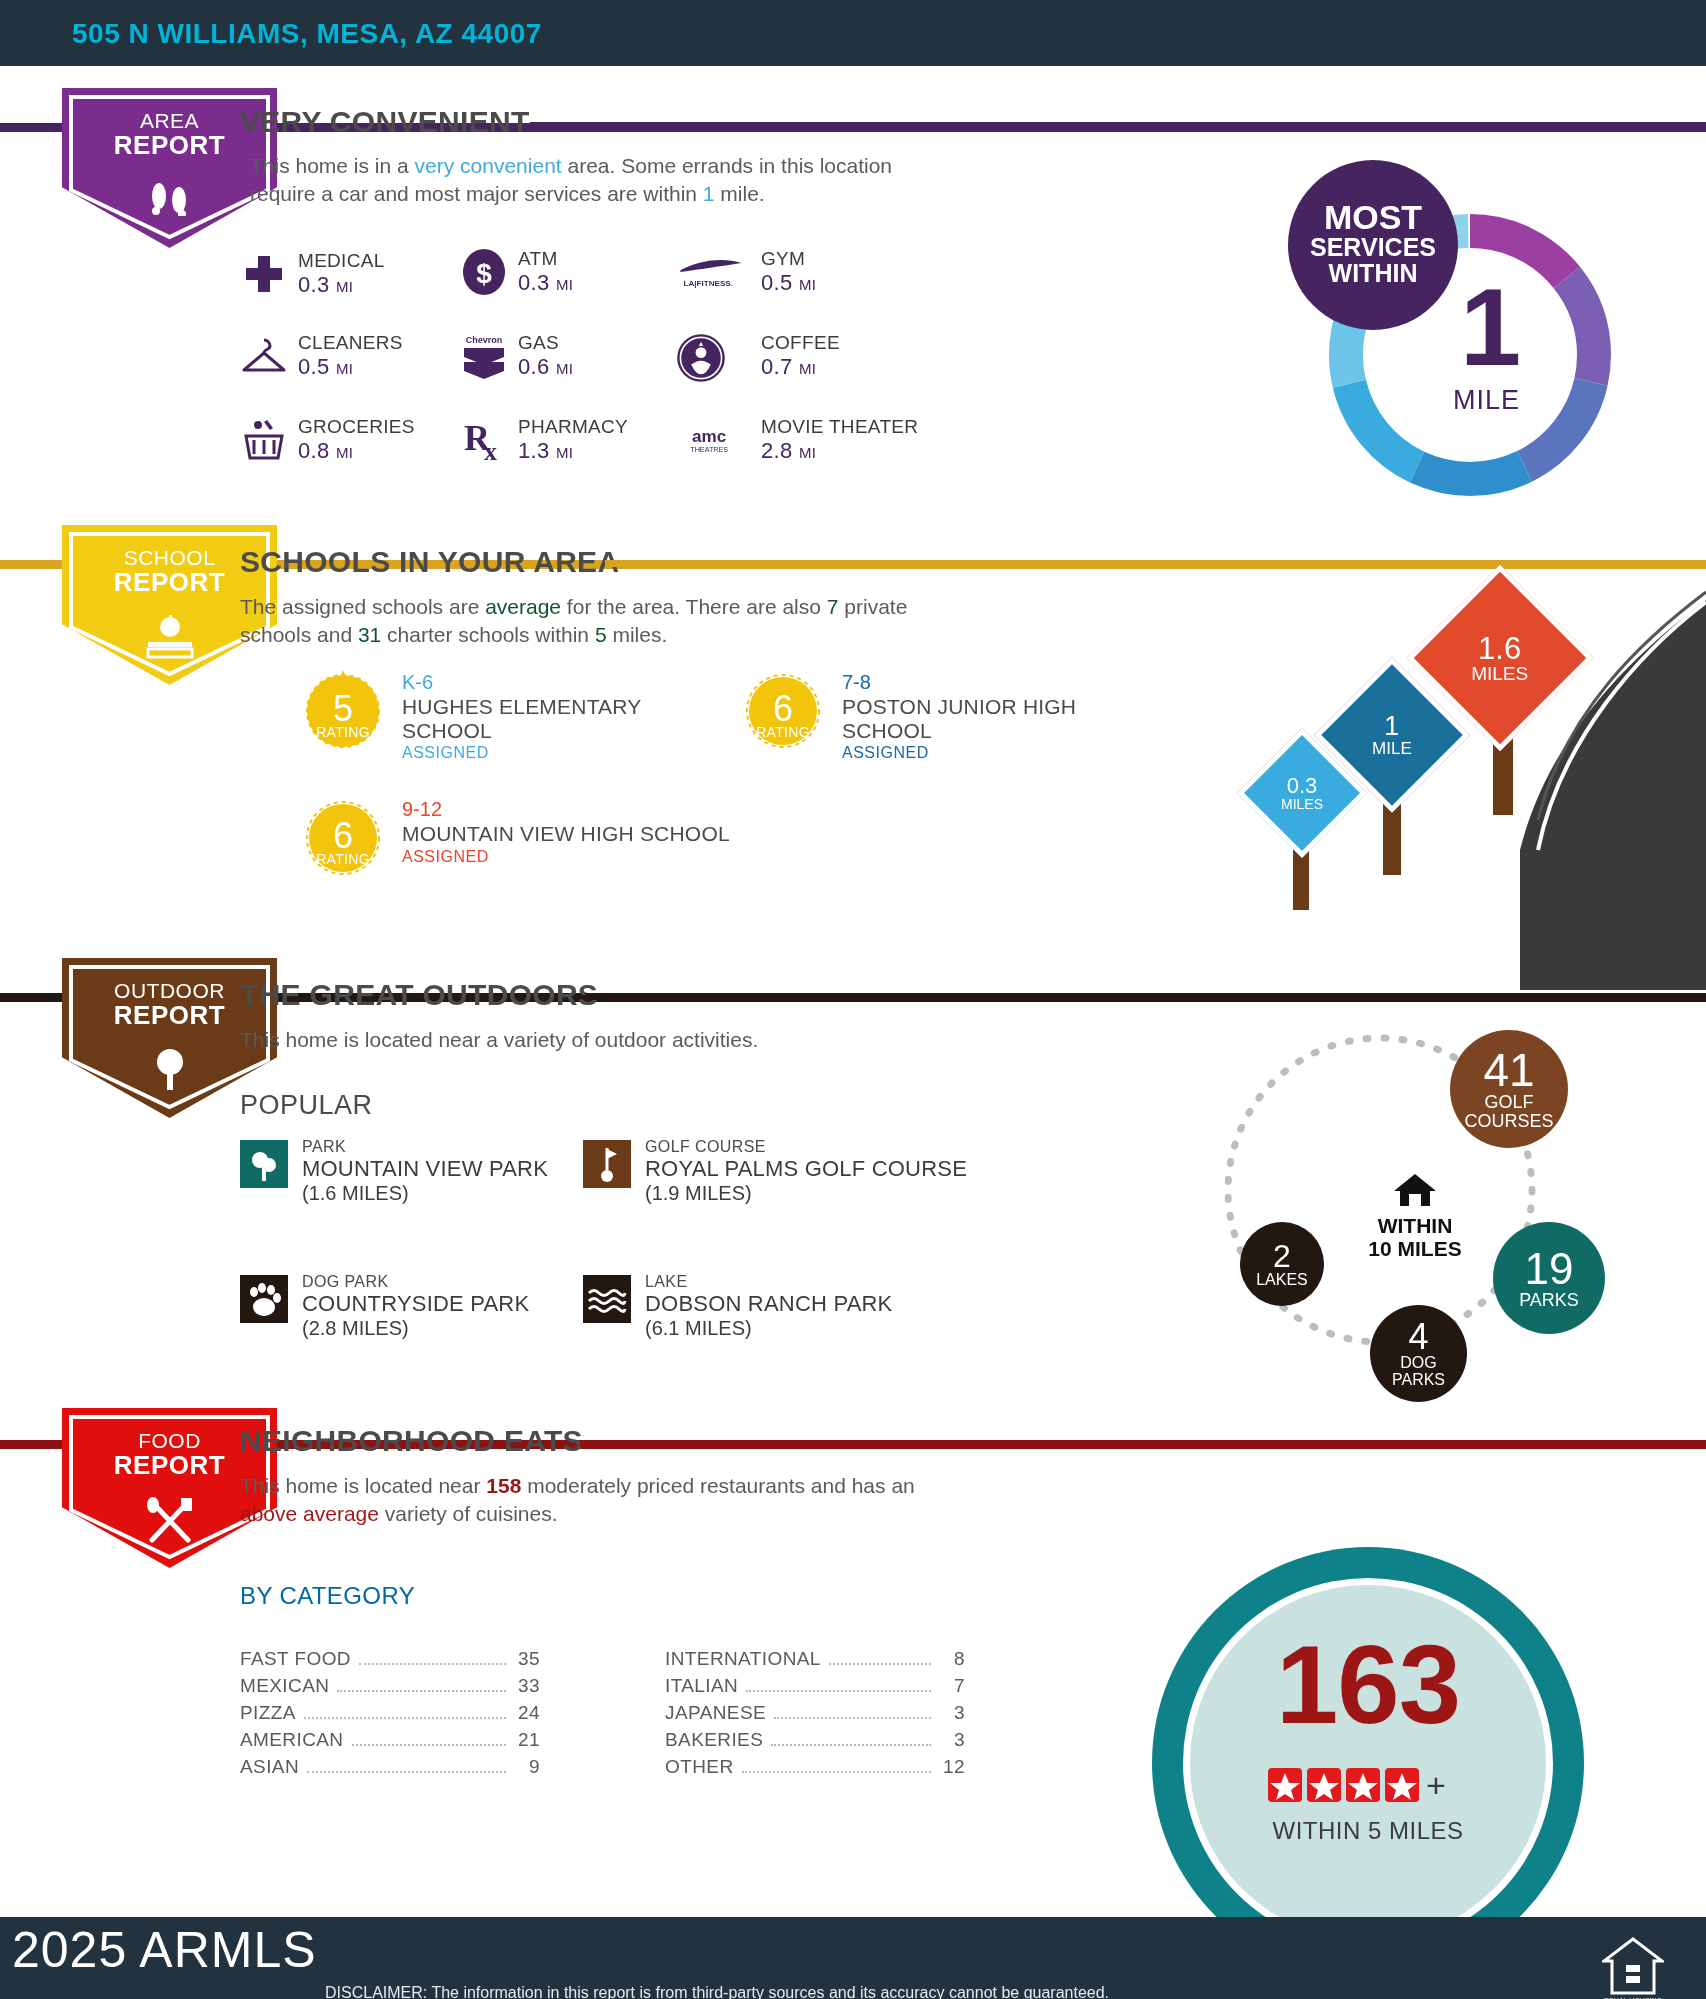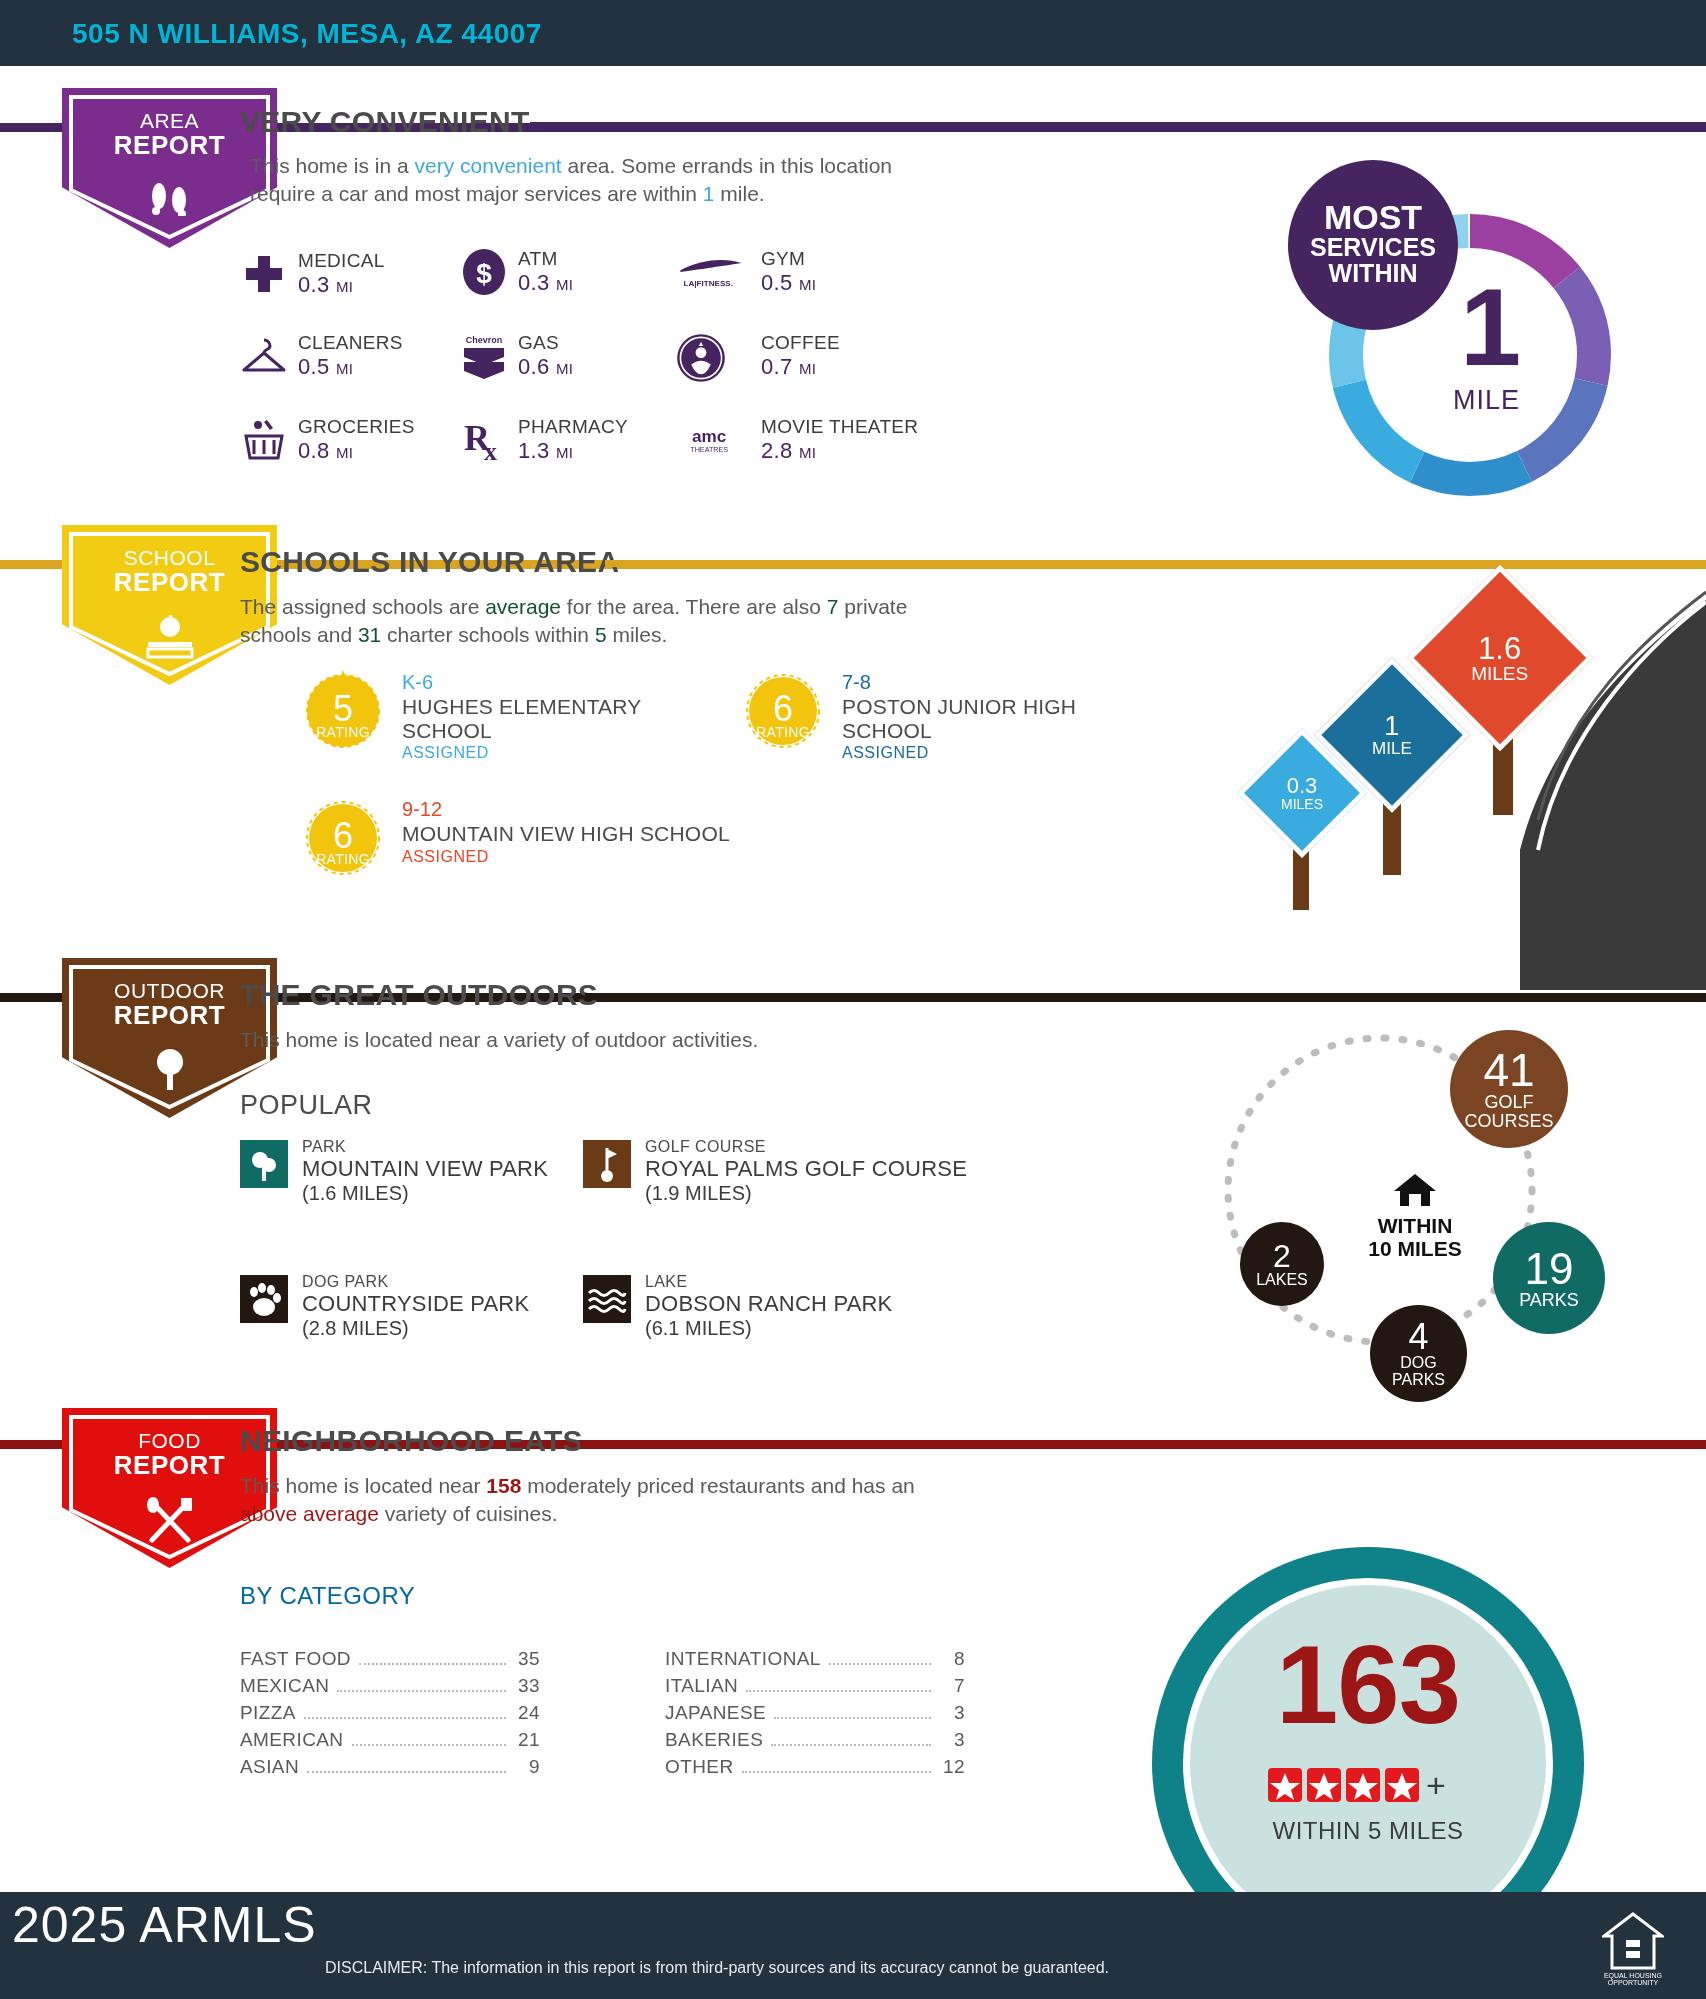--- a/index.html
+++ b/index.html
@@ -104,21 +104,21 @@
   .catcol { position: absolute; width: 300px; }
   .catrow { display: flex; align-items: baseline; font-size: 19px; color: #5a5a5a; height: 27px; letter-spacing: .4px; }
   .catrow .cn { white-space: nowrap; }
   .catrow .dots { flex: 1; border-bottom: 2px dotted #b8b8b8; margin: 0 8px 5px 8px; }
   .catrow .cv { min-width: 26px; text-align: right; }
 
   
   .bigcirc { position: absolute; border-radius: 50%; }
 
   
-  .footer { position: absolute; left: 0; bottom: 0; width: 1706px; height: 107px; background: #23323f; }
+  .footer { position: absolute; left: 0; bottom: 0; width: 1706px; height: 82px; background: #23323f; }
   .footer .yr { position: absolute; left: 12px; top: 4px; font-size: 50px; color: #fff; letter-spacing: 1px; }
   .footer .dis { position: absolute; left: 325px; top: 67px; font-size: 16px; color: #e8eaec; }
   .ehologo { position: absolute; right: 42px; top: 20px; width: 62px; height: 74px; }
 </style>
 </head>
 <body>
 
 <div class="topbar">
   <div class="addr">505 N WILLIAMS, MESA, AZ 44007</div>
 </div>

